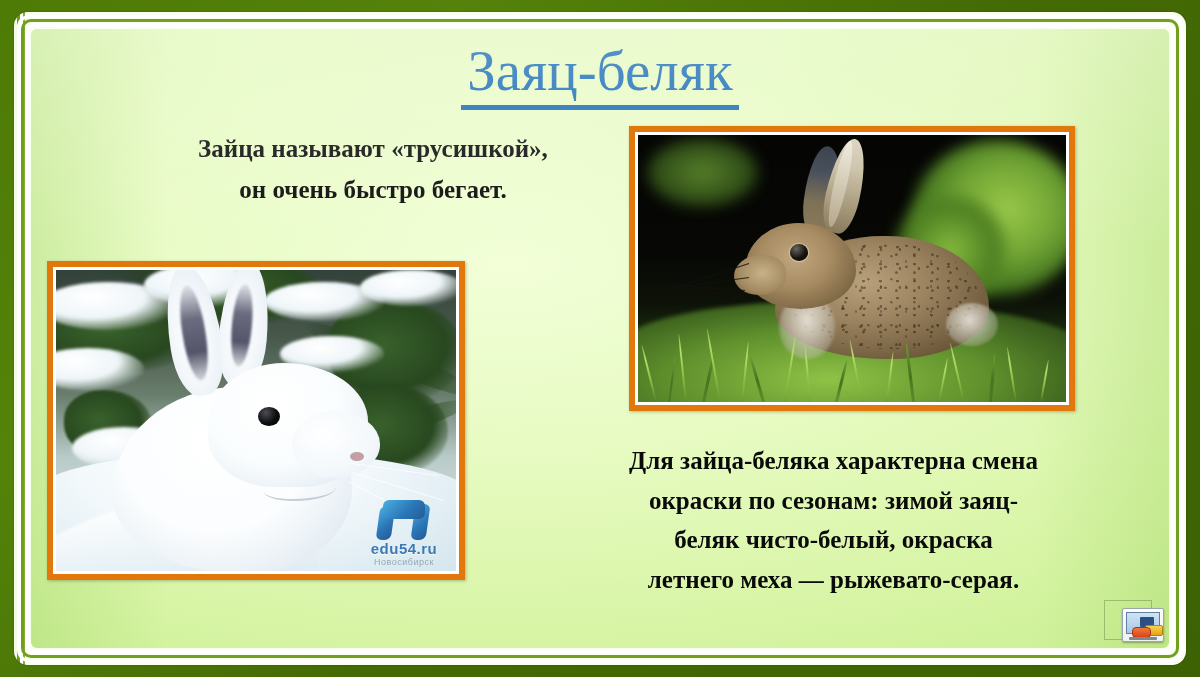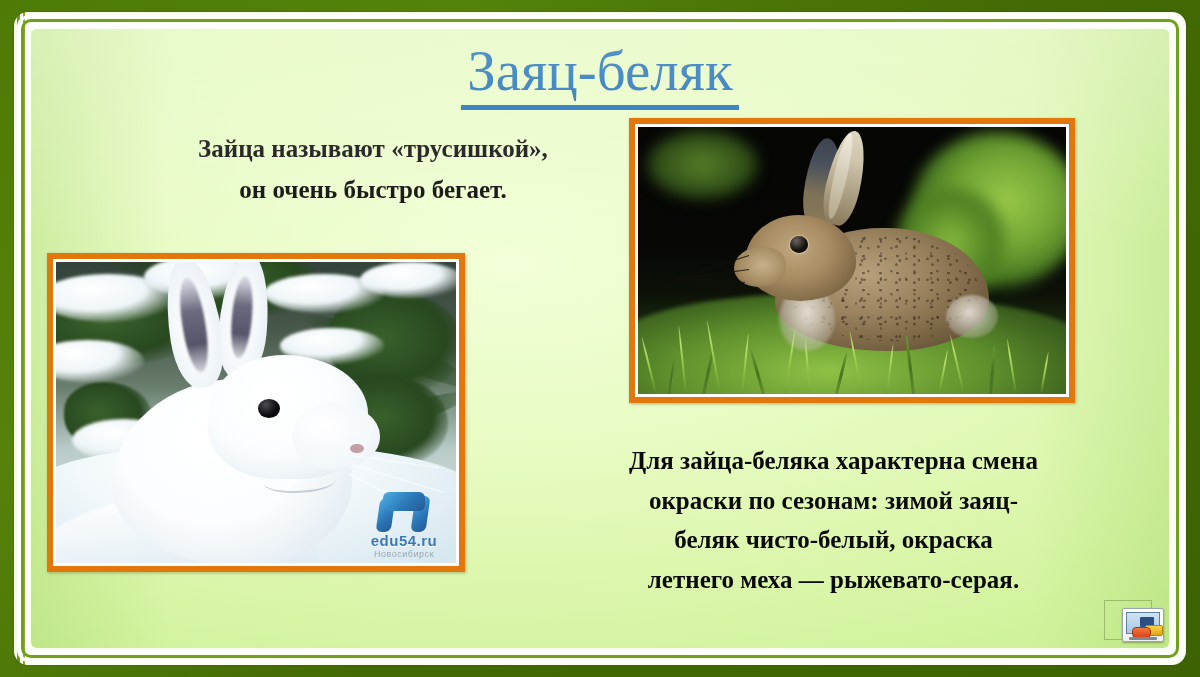--- a/index.html
+++ b/index.html
@@ -137,20 +137,21 @@
     line-height: 1.58;
     font-family: "Liberation Serif", "DejaVu Serif", serif;
   }
   .desc div { white-space: nowrap; }
 
   
   .photo-frame {
     position: absolute;
     background: #e2770b;
     box-shadow: 1px 1px 3px rgba(60,70,20,0.35);
+    margin-top: 8px;
   }
   .photo-frame .inner-white {
     position: absolute;
     inset: 6px;
     background: #ffffff;
   }
   .photo {
     position: absolute;
     inset: 9px;
     overflow: hidden;

